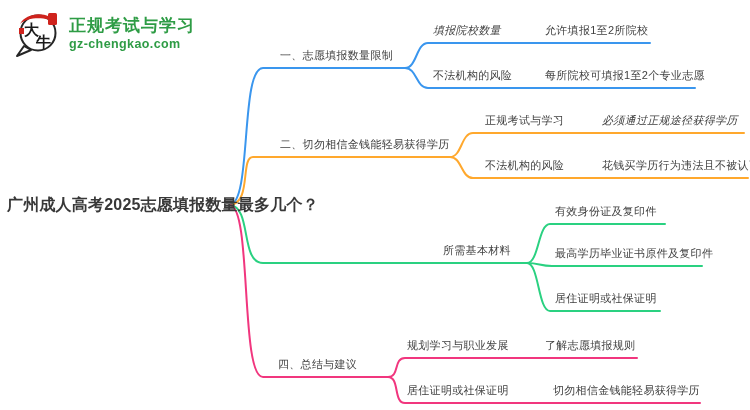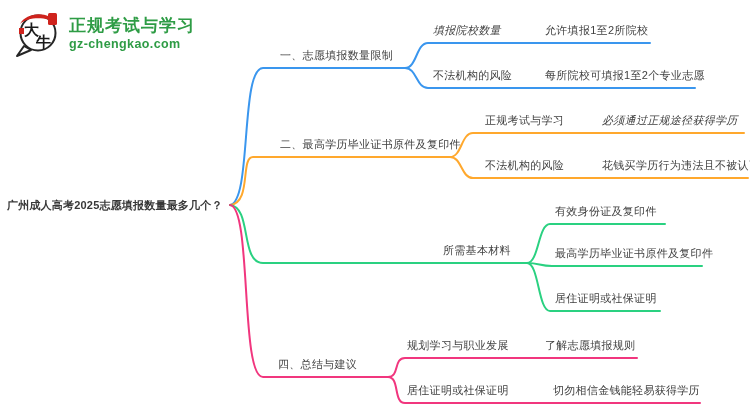--- a/index.html
+++ b/index.html
@@ -12,21 +12,21 @@
   .logo-icon{width:48px;height:50px;flex:0 0 auto;}
   .logo-text{margin-left:7px;display:flex;flex-direction:column;justify-content:center;}
   .logo-title{font-size:17px;font-weight:bold;color:#2e9c45;letter-spacing:1px;line-height:20px;}
   .logo-domain{font-size:12.5px;font-weight:bold;color:#2e9c45;letter-spacing:0.4px;line-height:14px;margin-top:1px;}
   
   .map-lines{position:absolute;left:0;top:0;width:750px;height:410px;}
   .node{
     position:absolute;height:16px;line-height:16px;font-size:11px;color:#3f3f3f;
     white-space:nowrap;letter-spacing:0.3px;
   }
-  .central{font-size:11px;font-weight:bold;color:#383838;letter-spacing:0.2px;}
+  .central{font-size:16px;font-weight:bold;color:#383838;letter-spacing:0.2px;}
 </style>
 </head>
 <body>
 
 <div class="stage">
 
   <svg class="map-lines" viewBox="0 0 750 410" fill="none" stroke-width="2" stroke-linecap="round">
 
     <g stroke="#3a96ee">
       <path d="M230,205 C252,202 240,68 263,68 L405,68"></path>
@@ -71,21 +71,21 @@
   </div>
 
   <div class="node central" style="left:7px;top:197px;">广州成人高考2025志愿填报数量最多几个？</div>
 
   <div class="node" style="left:280px;top:47px;">一、志愿填报数量限制</div>
   <div class="node" style="left:433px;top:22px;font-style:italic;">填报院校数量</div>
   <div class="node" style="left:545px;top:22px;">允许填报1至2所院校</div>
   <div class="node" style="left:433px;top:67px;">不法机构的风险</div>
   <div class="node" style="left:545px;top:67px;">每所院校可填报1至2个专业志愿</div>
 
-  <div class="node" style="left:280px;top:136px;">二、最高学历毕业证书原件及复印件</div>
+  <div class="node" style="left:280px;top:136px;">二、切勿相信金钱能轻易获得学历</div>
   <div class="node" style="left:485px;top:112px;">正规考试与学习</div>
   <div class="node" style="left:602px;top:112px;font-style:italic;">必须通过正规途径获得学历</div>
   <div class="node" style="left:485px;top:157px;">不法机构的风险</div>
   <div class="node" style="left:602px;top:157px;">花钱买学历行为违法且不被认可</div>
 
   <div class="node" style="left:443px;top:242px;text-align:right;">所需基本材料</div>
   <div class="node" style="left:555px;top:203px;">有效身份证及复印件</div>
   <div class="node" style="left:555px;top:245px;">最高学历毕业证书原件及复印件</div>
   <div class="node" style="left:555px;top:290px;">居住证明或社保证明</div>
 

